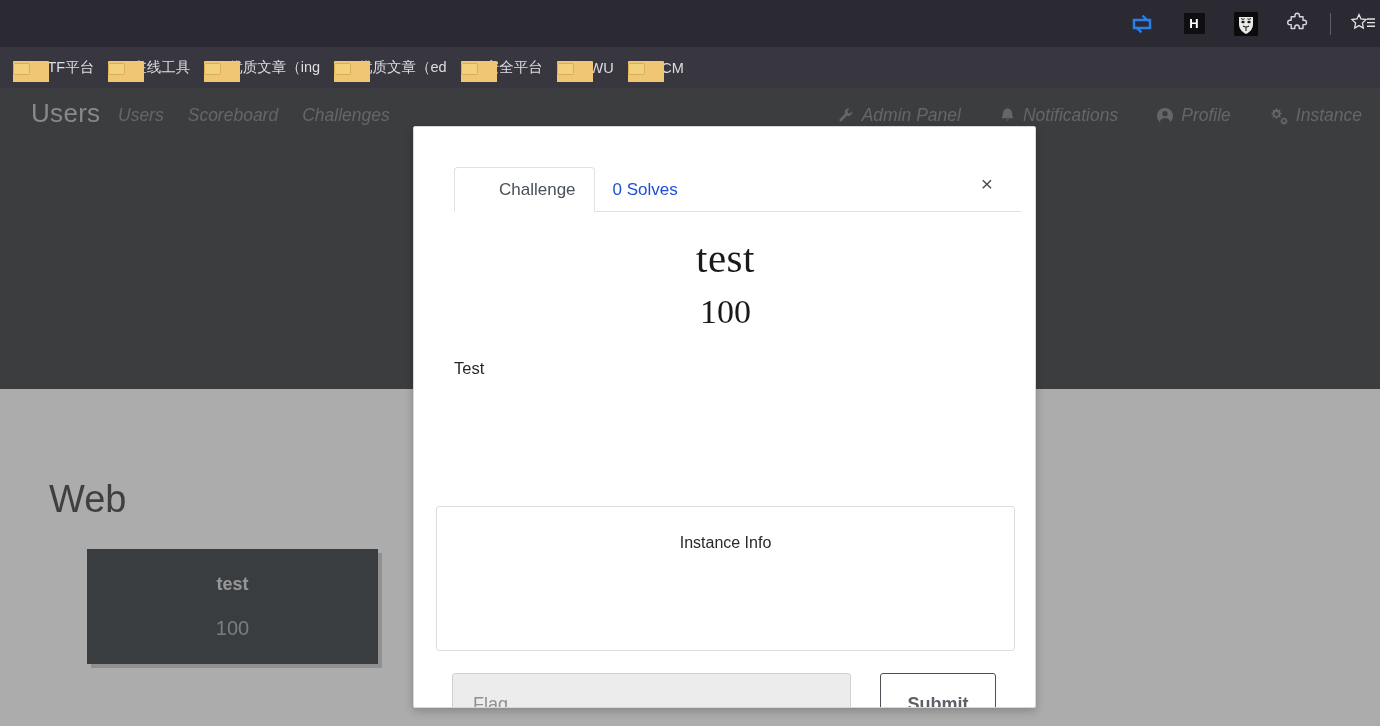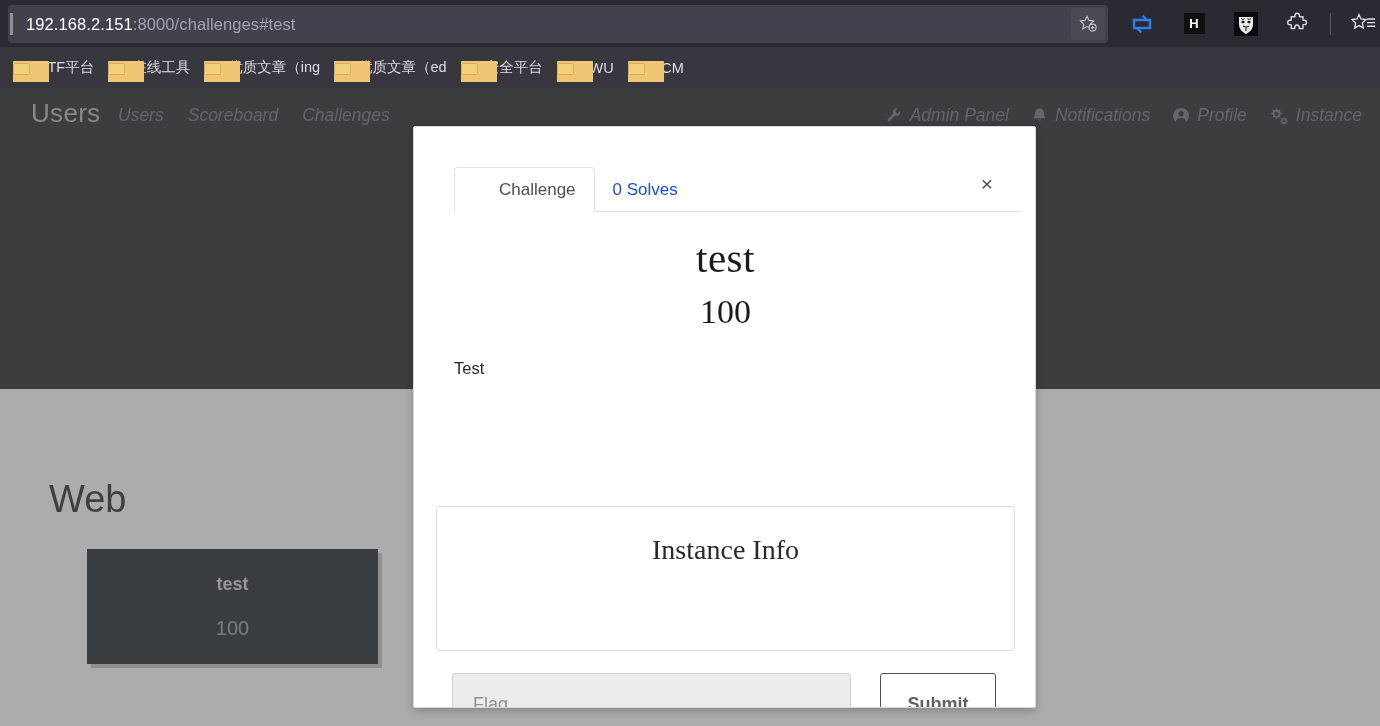--- a/index.html
+++ b/index.html
@@ -206,21 +206,21 @@
     top: 17px;
     display: flex;
     gap: 24px;
   }
 
   .nav-right {
     position: absolute;
     right: 18px;
     top: 17px;
     display: flex;
-    gap: 22px;
+    gap: 38px;
     align-items: center;
   }
 
   .nav-link {
     font-size: 17.5px;
     color: #6d7479;
     white-space: nowrap;
     display: flex;
     align-items: center;
     gap: 7px;
@@ -392,24 +392,24 @@
     height: 145px;
     border: 1px solid #dcdfe2;
     border-radius: 3px;
     background: #ffffff;
     display: flex;
     flex-direction: column;
     align-items: center;
   }
 
   .instance-title {
-    font-size: 28px;
+    font-size: 16px;
     color: #262a2d;
     margin-top: 27px;
-    font-family: Liberation Serif, serif;
+    font-family: Liberation Sans, sans-serif;
   }
 
   .launch-btn {
     margin-top: 19px;
     background: #0d7aec;
     color: #ffffff;
     font-size: 17px;
     font-weight: bold;
     border: none;
     padding: 0 22px;
@@ -457,33 +457,20 @@
     font-family: "Liberation Sans", sans-serif;
   }
 </style>
 </head>
 <body>
 
 <div class="browser-chrome">
 
   <div class="urlbar-row">
 
-    <div class="urlbar">
-      <div class="url-caret"></div>
-      <div class="url-text">
-        <span class="url-host">192.168.2.151</span><span class="url-rest">:8000/challenges#test</span>
-      </div>
-      <div class="star-add-btn">
-        <svg width="20" height="20" viewBox="0 0 20 20" aria-hidden="true">
-          <path d="M9 2.2 L11 6.4 L15.6 7 L12.3 10.2 L13.1 14.8 L9 12.6 L4.9 14.8 L5.7 10.2 L2.4 7 L7 6.4 Z" fill="none" stroke="#c9c7d1" stroke-width="1.1"></path>
-          <circle cx="14.6" cy="13.6" r="3.5" fill="#42414d" stroke="#c9c7d1" stroke-width="1.1"></circle>
-          <path d="M14.6 11.8 v3.6 M12.8 13.6 h3.6" stroke="#c9c7d1" stroke-width="1.1"></path>
-        </svg>
-      </div>
-    </div>
 
     <div class="toolbar-icons">
 
       <div class="tb-icon">
         <svg width="26" height="26" viewBox="0 0 26 26" aria-hidden="true">
           <path d="M5 9 h13 l-3.5 -3.5 M21 17 h-13 l3.5 3.5" fill="none" stroke="#2b7fe8" stroke-width="2.4" stroke-linecap="square"></path>
           <path d="M5 9 v8 h3" fill="none" stroke="#2b7fe8" stroke-width="2.4"></path>
           <path d="M21 17 v-8 h-3" fill="none" stroke="#2b7fe8" stroke-width="2.4"></path>
         </svg>
       </div>

